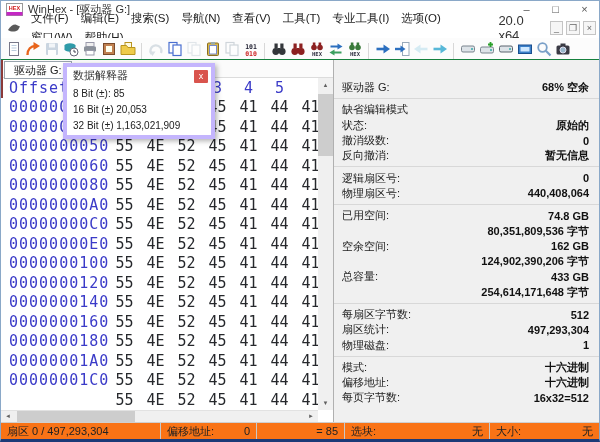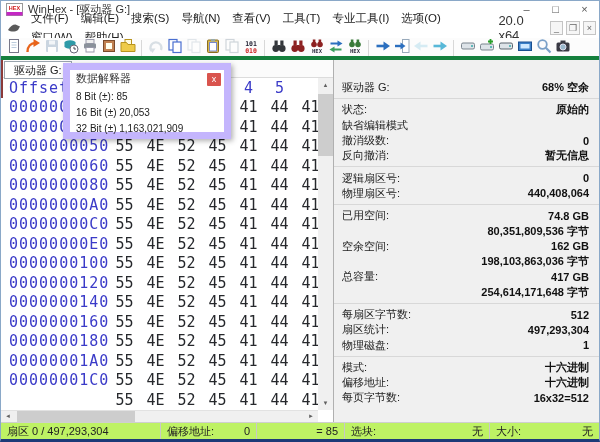--- a/index.html
+++ b/index.html
@@ -21,21 +21,21 @@
              display:flex; align-items:center; font-size:11.5px; color:#222; }
   .mdi-icon { width:16px; height:14px; margin:0 3px 0 5px; flex:0 0 auto; }
   .menu-item { padding:0 6px; line-height:19px; white-space:nowrap; }
   .menu-right { margin-left:auto; display:flex; align-items:center; }
   .version { font-size:13px; color:#333; margin-right:8px; }
   .mdi-btn { width:15px; height:14px; border:1px solid #c4c4c4; background:#f6f6f6; color:#666;
              font-size:9px; line-height:12px; text-align:center; margin-right:3px; }
 
   
   .toolbar { position:absolute; top:37px; left:0; right:0; height:22px; background:#fcfcfc;
-             border-bottom:4px solid #15803d; display:flex; align-items:flex-end; padding-left:3px; }
+             border-bottom:1px solid #15803d; display:flex; align-items:flex-end; padding-left:3px; }
   .tb-btn { width:19px; height:20px; display:flex; align-items:center; justify-content:center; }
   .tb-btn svg { display:block; }
   .tb-btn.disabled { opacity:.45; }
   .tb-sep { width:1px; height:16px; background:#d8d8d8; margin:0 4px; }
 
   
   .content { position:absolute; top:59px; bottom:17px; left:0; right:0; background:#fff; }
 
   .hex-area { position:absolute; left:0; top:0; width:332px; height:100%; background:#fff; }
   .left-accent { position:absolute; left:0; top:0; width:2px; height:38px; background:#8b3a3a; }
@@ -72,30 +72,30 @@
   
   .details { position:absolute; left:332px; top:0; right:0; height:100%; background:#f0f0f0;
              border-left:1px solid #b0b0b0; padding-top:20px; font-size:11px; color:#222; }
   .d-row { display:flex; justify-content:space-between; align-items:center; height:15.3px;
            padding:0 10px 0 8px; white-space:nowrap; }
   .d-label { color:#222; }
   .d-value { color:#111; text-align:right;font-weight:bold; }
   .d-sep { height:1px; background:#d8d8d8; margin:3px 0; }
 
   
-  .statusbar { position:absolute; bottom:0; left:0; right:0; height:17px; background:#bef264;
+  .statusbar { position:absolute; bottom:0; left:0; right:0; height:17px; background:#f97316;
                border-top:1px solid #cfcfcf; display:flex; font-size:11px; color:#222; }
   .sb-sec { border-right:1px solid #c8c8c8; padding:0 6px; line-height:16px; display:flex;
             justify-content:space-between; white-space:nowrap; }
   .sb-1 { width:160px; } .sb-2 { width:96px; } .sb-3 { width:88px; justify-content:flex-end; }
   .sb-4 { width:145px; } .sb-5 { flex:1; border-right:none; }
 
   
-  .popup { position:absolute; left:62px; top:62px; width:168px; height:76px; background:#fff;
-           border:7px solid #c4b5fd; box-shadow:2px 2px 5px rgba(0,0,0,.3); z-index:50; }
+  .popup { position:absolute; left:62px; top:62px; width:152px; height:76px; background:#fff;
+           border:4px solid #c4b5fd; box-shadow:2px 2px 5px rgba(0,0,0,.3); z-index:50; }
   .popup-title { height:17px; display:flex; align-items:center; padding-left:6px;
                  font-size:11px; color:#333; }
   .popup-close { margin-left:auto; margin-right:3px; margin-top:1px; width:14px; height:13px;
                  color:#fff; font-size:9px; line-height:13px; text-align:center; border-radius:1px; }
   .popup-body { padding:2px 6px; font-size:10px; color:#222; line-height:1.62; white-space:nowrap; }
 </style>
 </head>
 <body>
 
 <div class="window">
@@ -472,28 +472,28 @@
       </div>
     </div>
 
     <div class="details" id="details-rows">
         <div class="d-row">
           <span class="d-label">驱动器 G:</span>
           <span class="d-value">68% 空余</span>
         </div>
         <div class="d-sep"></div>
         <div class="d-row">
+          <span class="d-label">缺省编辑模式</span>
+          <span class="d-value"></span>
+        </div>
+        <div class="d-row">
           <span class="d-label">状态:</span>
           <span class="d-value">原始的</span>
         </div>
         <div class="d-row">
-          <span class="d-label">缺省编辑模式</span>
-          <span class="d-value"></span>
-        </div>
-        <div class="d-row">
           <span class="d-label">撤消级数:</span>
           <span class="d-value">0</span>
         </div>
         <div class="d-row">
           <span class="d-label">反向撤消:</span>
           <span class="d-value">暂无信息</span>
         </div>
         <div class="d-sep"></div>
         <div class="d-row">
           <span class="d-label">逻辑扇区号:</span>
@@ -511,25 +511,25 @@
         <div class="d-row">
           <span class="d-label"></span>
           <span class="d-value">80,351,809,536 字节</span>
         </div>
         <div class="d-row">
           <span class="d-label">空余空间:</span>
           <span class="d-value">162 GB</span>
         </div>
         <div class="d-row">
           <span class="d-label"></span>
-          <span class="d-value">198,103,863,036 字节</span>
+          <span class="d-value">124,902,390,206 字节</span>
         </div>
         <div class="d-row">
           <span class="d-label">总容量:</span>
-          <span class="d-value">417 GB</span>
+          <span class="d-value">433 GB</span>
         </div>
         <div class="d-row">
           <span class="d-label"></span>
           <span class="d-value">254,614,171,648 字节</span>
         </div>
         <div class="d-sep"></div>
         <div class="d-row">
           <span class="d-label">每扇区字节数:</span>
           <span class="d-value">512</span>
         </div>

